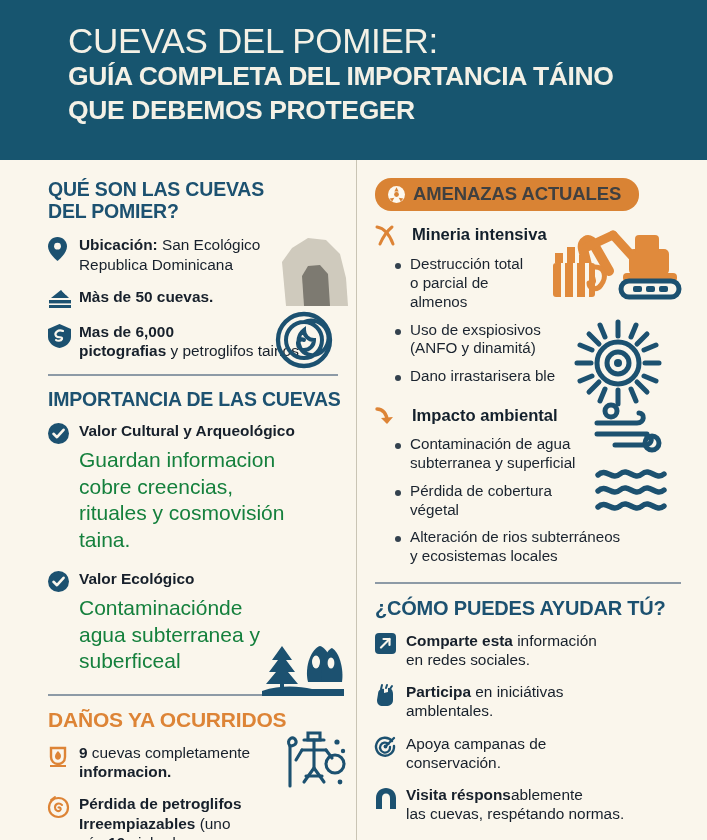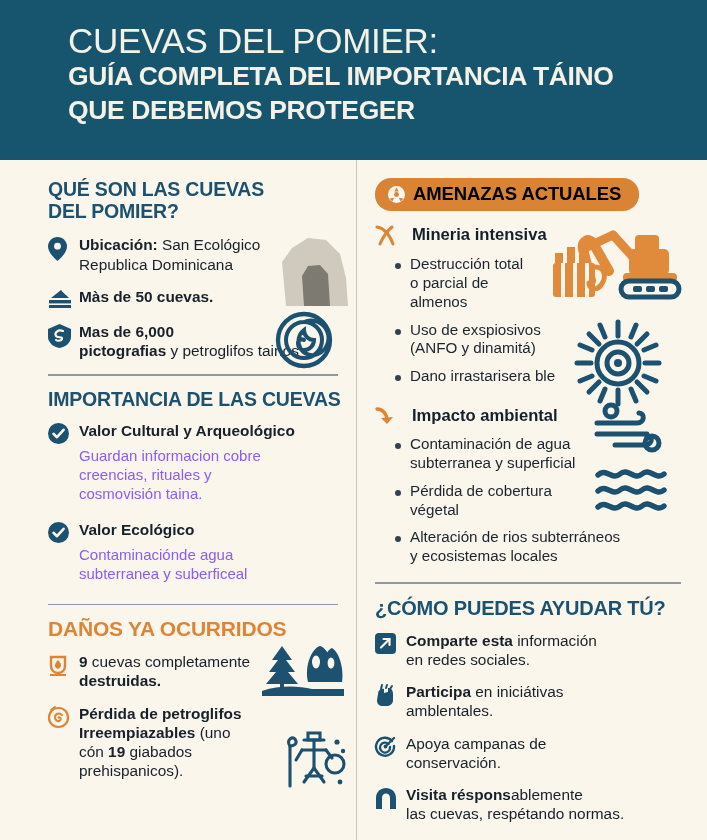--- a/index.html
+++ b/index.html
@@ -44,36 +44,36 @@
   .h-blue {
     color: #1c5170; font-size: 19.5px; font-weight: bold;
     letter-spacing: -0.2px; line-height: 1.14;
   }
   .h-orange {
     color: #dd8436; font-size: 21px; font-weight: bold;
     letter-spacing: -0.2px; line-height: 1.14;
   }
   .badge {
     display: inline-flex; align-items: center; gap: 8px;
-    background: #d98334; color: #000000;
+    background: #d98334; color: #404040;
     border-radius: 16px; padding: 5px 18px 6px 13px;
     font-size: 18.5px; font-weight: bold; letter-spacing: -0.1px;
   }
 
   .divider { height: 1.6px; background: #8d9aa6; margin: 14px 4px 12px 0; }
   .divider-r { height: 1.6px; background: #8d9aa6; margin: 12px 12px 13px 0; }
 
   
   .item { display: flex; gap: 9px; margin-top: 13px; }
   .item .ico { flex: 0 0 auto; width: 22px; padding-top: 2px; }
   .item .txt { font-size: 15.4px; line-height: 1.25; color: #17202b; }
   .item .txt b { font-weight: bold; }
   .item-tight { margin-top: 11px; }
 
-  .sub { font-size: 15px; line-height: 1.26; color: #8b5cf6;
+  .sub { font-size: 21px; line-height: 1.26; color: #15803d;
          margin: 3px 0 0 31px; }
 
   .bullets { margin: 5px 0 0 20px; }
   .bul { display: flex; gap: 9px; margin-top: 9px; font-size: 15.2px;
          line-height: 1.24; color: #1b242f; }
   .bul .dot { flex: 0 0 auto; width: 6px; height: 6px; border-radius: 50%;
               background: #33414e; margin-top: 8px; }
 
   .head-item { display: flex; gap: 17px; align-items: flex-start; margin-top: 14px; }
   .head-item .ht { font-size: 16.6px; font-weight: bold; color: #13202c; }
@@ -229,21 +229,21 @@
         <div class="item item-tight">
           <span class="ico">
             <svg width="20" height="22" viewBox="0 0 20 22">
                 <path d="M3 3 H17 V12 C17 17 13 19 10 19 C6 19 3 16 3 12 Z" fill="none" stroke="#dd8436" stroke-width="2.4"></path>
                 <path d="M10 6 C7 9 6 12 8 14 C10 16 13 14 13 11 C13 9 11 7 10 6 Z" fill="#dd8436"></path>
                 <path d="M2 21 H18" stroke="#dd8436" stroke-width="2"></path>
               </svg>
           </span>
           <span class="txt">
             <b>9</b><span> cuevas completamente</span><br>
-            <b>destruidas.</b>
+            <b>informacion.</b>
           </span>
         </div>
 
         <div class="item">
           <span class="ico">
             <svg width="21" height="23" viewBox="0 0 21 23">
                 <path d="M10.5 2 C16 2 20 6 20 11.5 C20 17 16 21 10.5 21 C5 21 1 17 1 11.5 C1 6 5 2 10.5 2 Z" fill="none" stroke="#dd8436" stroke-width="2.2"></path>
                 <path d="M14 9 C11 6 7 8 7 11.5 C7 14.5 10 16 12 14.5 C13.5 13.2 12.5 11 10.5 11.5" fill="none" stroke="#dd8436" stroke-width="2.1" stroke-linecap="round"></path>
                 <path d="M3 4 L7 1" stroke="#dd8436" stroke-width="2" stroke-linecap="round"></path>
               </svg>

